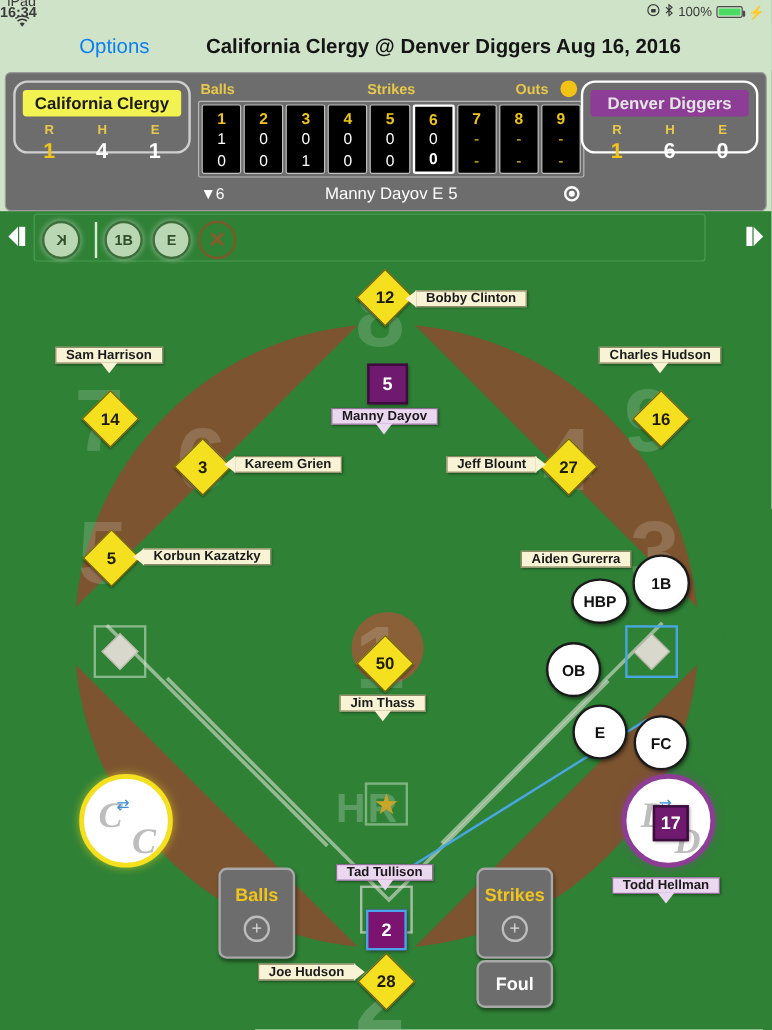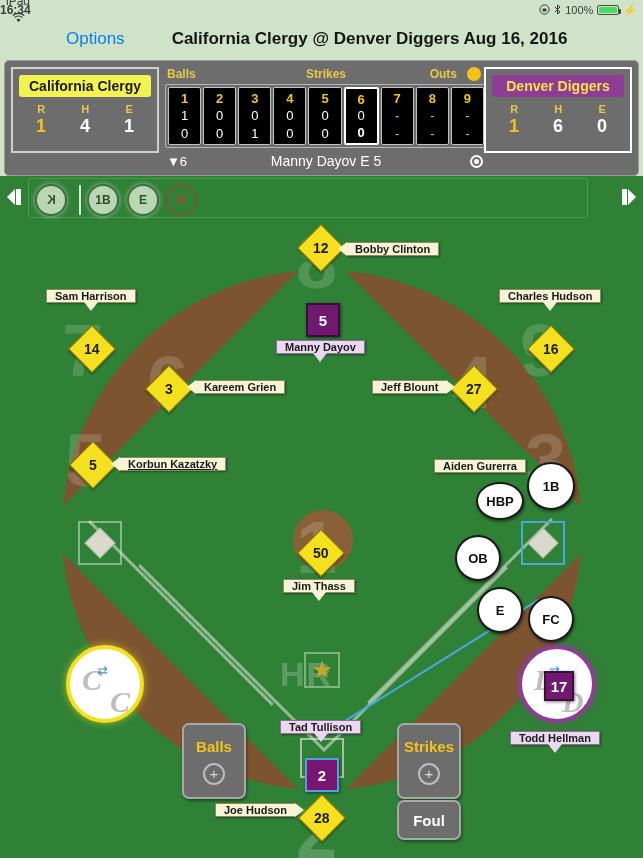--- a/index.html
+++ b/index.html
@@ -37,32 +37,32 @@
     position:absolute; left:0; width:643px; text-align:center;
     font-size:17px; font-weight:bold; color:#151515;
   }
 
   
   .scoreboard {
     position:absolute; left:4px; top:60px; width:635px; height:116px;
     background:#6d6d6d; border:1px solid #9a9a9a; border-radius:5px;
   }
   .team-panel {
-    position:absolute; top:6px; width:148px; height:86px;
-    background:#6d6d6d; border:2px solid #e8e8e8; border-radius:0;
+    position:absolute; top:6px; width:148px; height:61px;
+    background:#6d6d6d; border:2px solid #e8e8e8; border-radius:12px;
   }
   .team-panel.home { left:6px; border-color:#cfcfcf; }
   .team-panel.away { right:6px; border-color:#ffffff; }
   .team-name {
     margin:6px auto 0; width:132px; height:22px; border-radius:3px;
     display:flex; align-items:center; justify-content:center;
     font-size:14px; font-weight:bold;
   }
   .team-name.cc { background:#f2f250; color:#1a1a1a; }
-  .team-name.dd { background:#8d3d96; color:#fde047; }
+  .team-name.dd { background:#8d3d96; color:#e5e5e5; }
   .rhe-labels, .rhe-vals {
     display:flex; width:132px; margin:0 auto; justify-content:space-around;
   }
   .rhe-labels { margin-top:6px; font-size:11px; color:#e8c84a; font-weight:bold; }
   .rhe-vals { margin-top:1px; font-size:18px; font-weight:bold; color:#ffffff; }
   .rhe-vals span:first-child { color:#f0c419; }
 
   .innings-area { position:absolute; left:160px; top:4px; width:322px; }
   .inn-head { display:flex; height:18px; align-items:center; font-size:12px; font-weight:bold; color:#e8c84a; }
   .inn-head .b { position:absolute; left:2px; }
@@ -479,21 +479,21 @@
     <div class="callout tail-left" style="left:195px; top:160px;">Kareem Grien</div>
 
     <div class="diamond" style="left:457px; top:152px;">
       <span>27</span>
     </div>
     <div class="callout tail-right" style="left:372px; top:160px;">Jeff Blount</div>
 
     <div class="diamond" style="left:76px; top:228px;">
       <span>5</span>
     </div>
-    <div class="callout tail-left" style="left:119px; top:237px;text-decoration:underline;">Korbun Kazatzky</div>
+    <div class="callout tail-left" style="left:119px; top:237px;">Korbun Kazatzky</div>
 
     <div class="diamond" style="left:304px; top:316px;">
       <span>50</span>
     </div>
     <div class="callout tail-bottom" style="left:283px; top:359px;">Jim Thass</div>
 
     <div class="diamond" style="left:305px; top:581px;">
       <span>28</span>
     </div>
     <div class="callout tail-right" style="left:215px; top:583px;">Joe Hudson</div>

